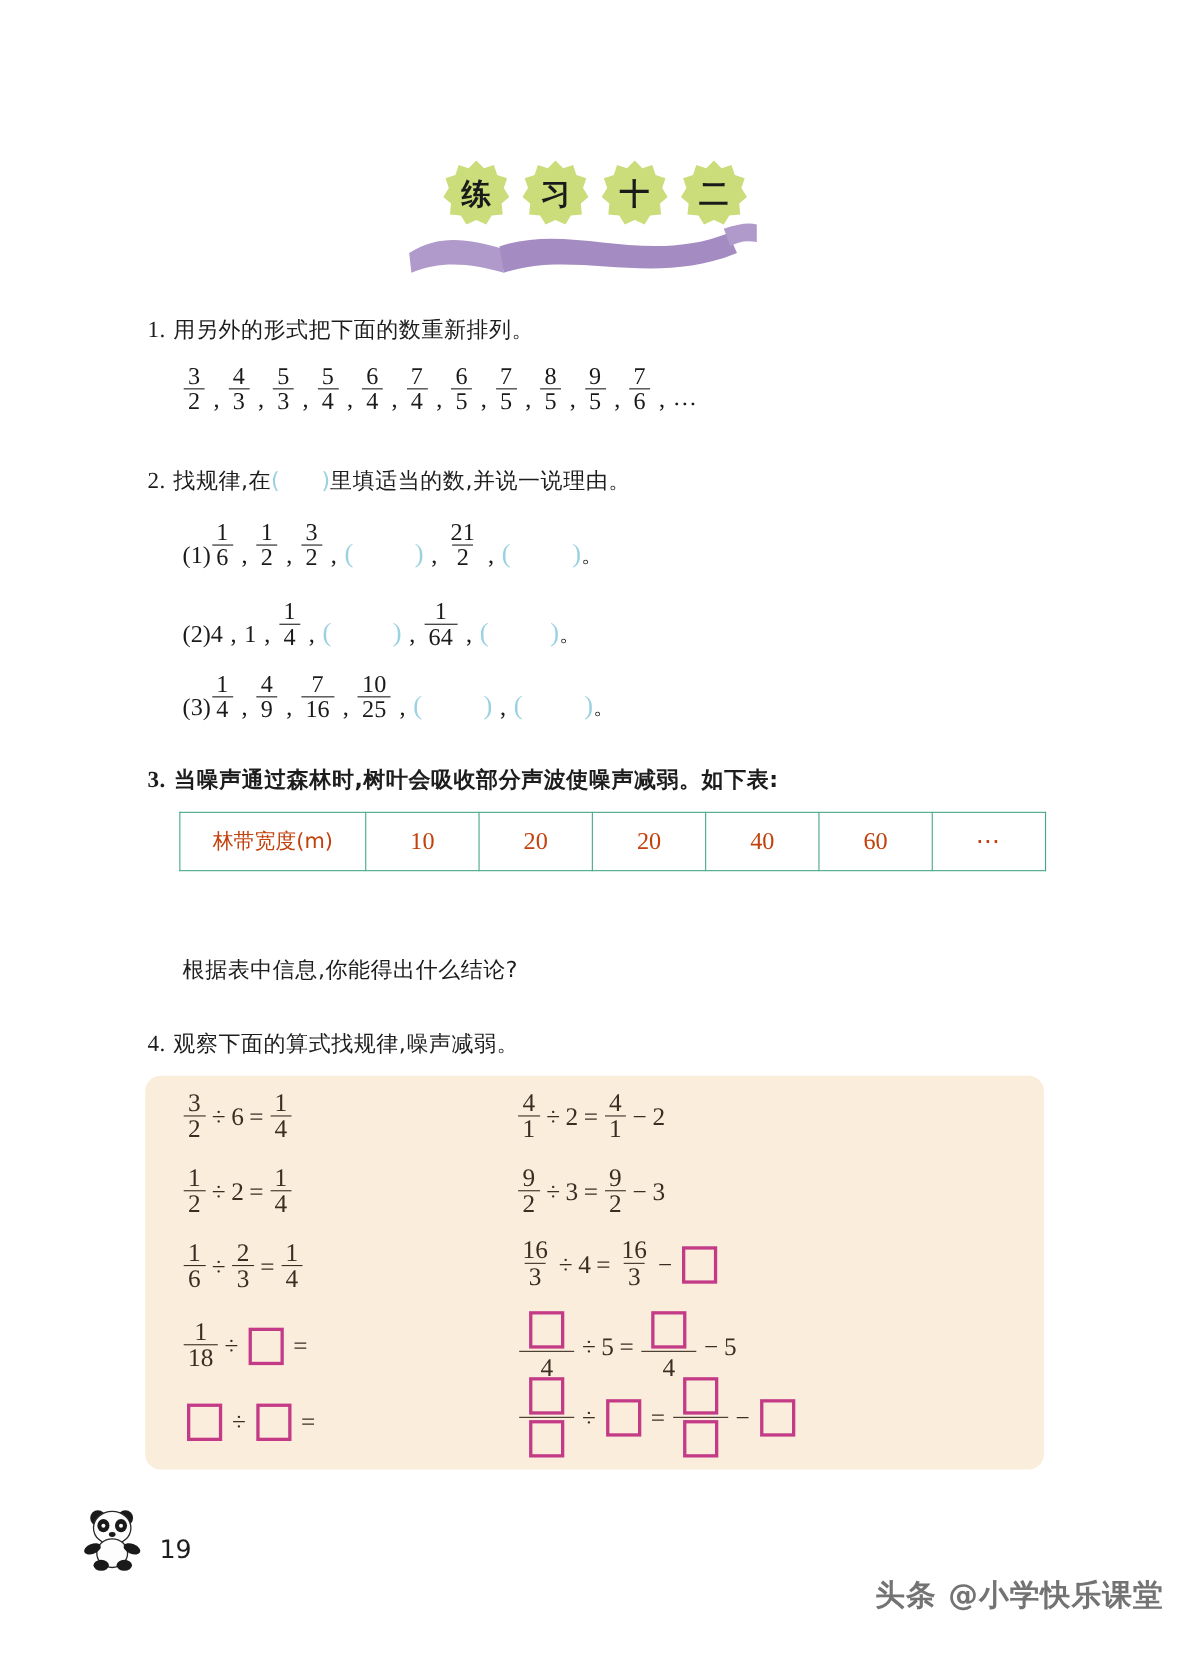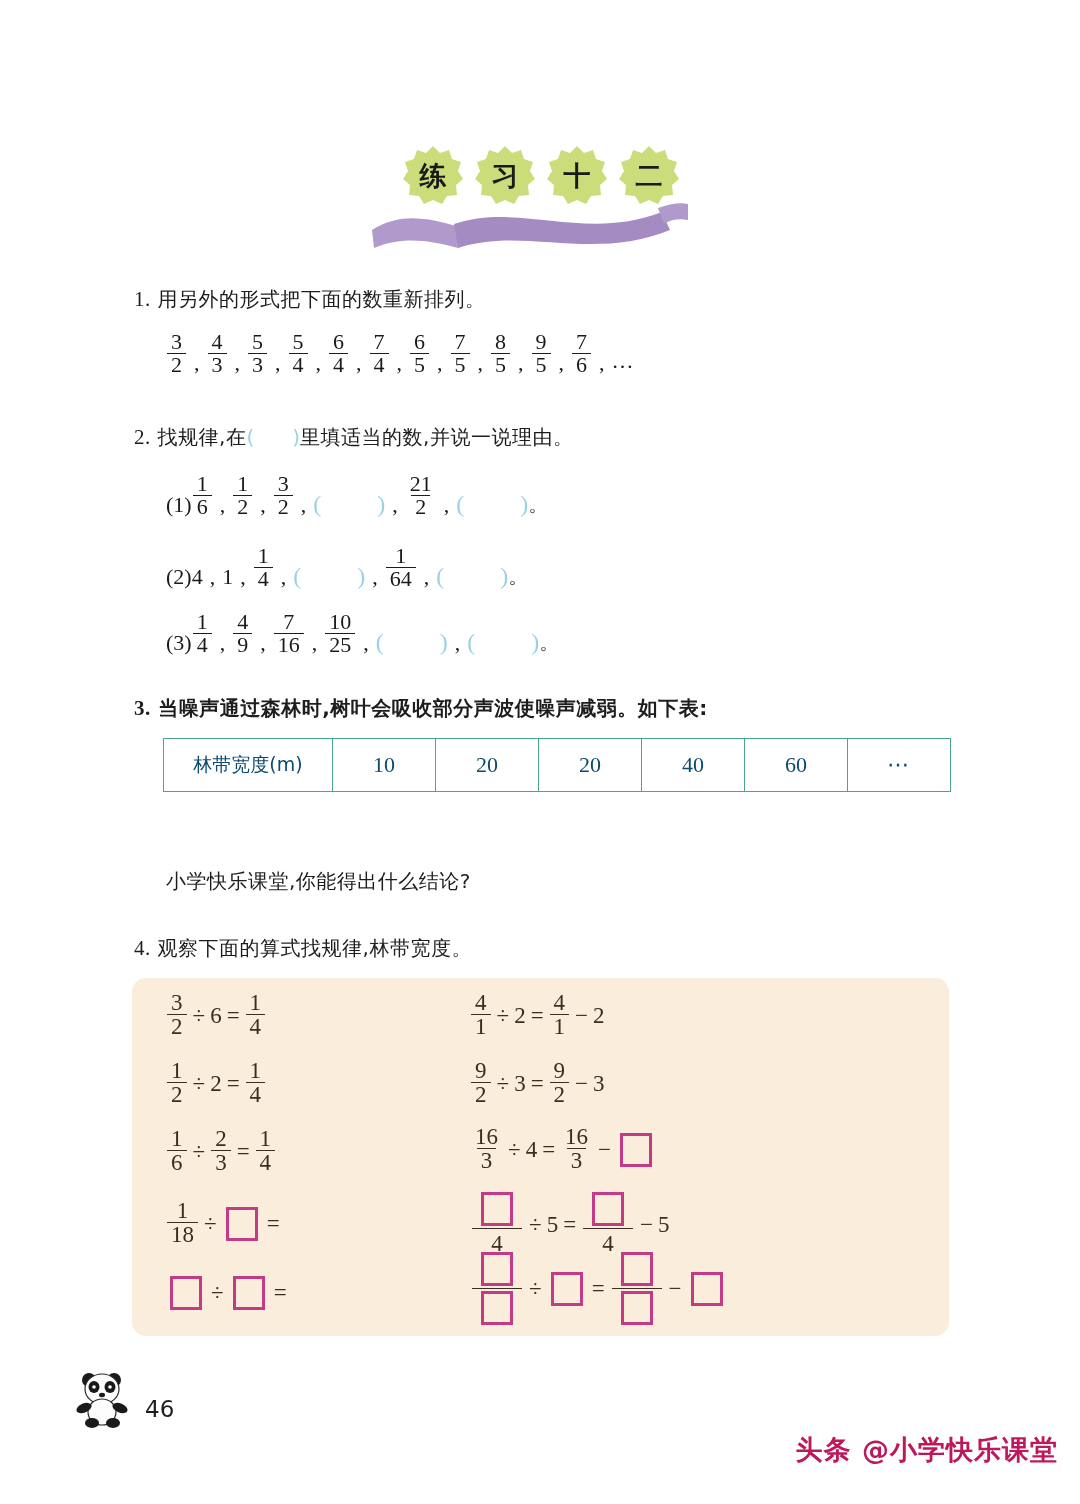--- a/index.html
+++ b/index.html
@@ -131,21 +131,21 @@
     left: 163px;
     top: 738px;
     border-collapse: collapse;
     font-family: "DejaVu Sans", sans-serif;
     font-size: 19px;
   }
   #noise-table td {
     border: 1.5px solid #46a884;
     text-align: center;
     vertical-align: middle;
-    color: #0c4a6e;
+    color: #c2410c;
   }
   #noise-table tr.r1 td { height: 50px; }
   #noise-table tr.r2 td { height: 62px; }
   #noise-table td.label-col { width: 166px; font-size: 19px; }
   #noise-table td.data-col  { width: 100px; }
   #noise-table td.last-col  { width: 100px; }
   #noise-table .tnum {
     font-family: "Liberation Serif", serif;
     font-size: 22px;
   }
@@ -230,21 +230,21 @@
     font-size: 23px;
     color: #1d1d1d;
   }
   #watermark {
     position: absolute;
     right: 22px;
     top: 1432px;
     font-family: "DejaVu Sans", sans-serif;
     font-size: 27px;
     font-weight: bold;
-    color: #be185d;
+    color: #737373;
     letter-spacing: 1px;
     text-shadow: 1px 1px 0 rgba(255,255,255,0.85);
     white-space: nowrap;
   }
 </style>
 </head>
 <body>
 
 <div id="title-banner">
   <svg id="ribbon-svg" viewBox="0 0 320 70">
@@ -439,25 +439,25 @@
     <td class="data-col tnum">10</td>
     <td class="data-col tnum">20</td>
     <td class="data-col tnum">20</td>
     <td class="data-col tnum">40</td>
     <td class="data-col tnum">60</td>
     <td class="last-col dots">⋯</td>
   </tr>
 </tbody>
   </table>
 
-<div class="q-text" style="left:166px; top:868px;">小学快乐课堂,你能得出什么结论?</div>
+<div class="q-text" style="left:166px; top:868px;">根据表中信息,你能得出什么结论?</div>
 
 <div class="q-text" style="left:134px; top:935px;">
   <span class="q-num">4.</span>
-  <span>观察下面的算式找规律,林带宽度。</span>
+  <span>观察下面的算式找规律,噪声减弱。</span>
 </div>
 
 <div id="q4-panel">
 
   <div class="eq" style="left:34px; top:14px;">
     <span class="frac">
         <span class="num">3</span>
         <span class="den">2</span>
       </span>
     <span class="op">÷</span>
@@ -623,14 +623,14 @@
   <ellipse cx="38" cy="19" rx="5.5" ry="6" fill="#1a1a1a"></ellipse>
   <circle cx="22" cy="19" r="1.8" fill="#fff"></circle>
   <circle cx="38" cy="19" r="1.8" fill="#fff"></circle>
   <ellipse cx="30" cy="27" rx="3" ry="2.2" fill="#1a1a1a"></ellipse>
   <ellipse cx="30" cy="44" rx="14" ry="13" fill="#fdfdfd" stroke="#2a2a2a" stroke-width="1.2"></ellipse>
   <ellipse cx="12" cy="40" rx="8" ry="4.5" fill="#1a1a1a" transform="rotate(-22 12 40)"></ellipse>
   <ellipse cx="48" cy="40" rx="8" ry="4.5" fill="#1a1a1a" transform="rotate(22 48 40)"></ellipse>
   <ellipse cx="20" cy="55" rx="7" ry="5" fill="#1a1a1a"></ellipse>
   <ellipse cx="41" cy="55" rx="7" ry="5" fill="#1a1a1a"></ellipse>
 </svg>
-<div id="page-number">46</div>
+<div id="page-number">19</div>
 <div id="watermark">头条 @小学快乐课堂</div>
 
 </body></html>

